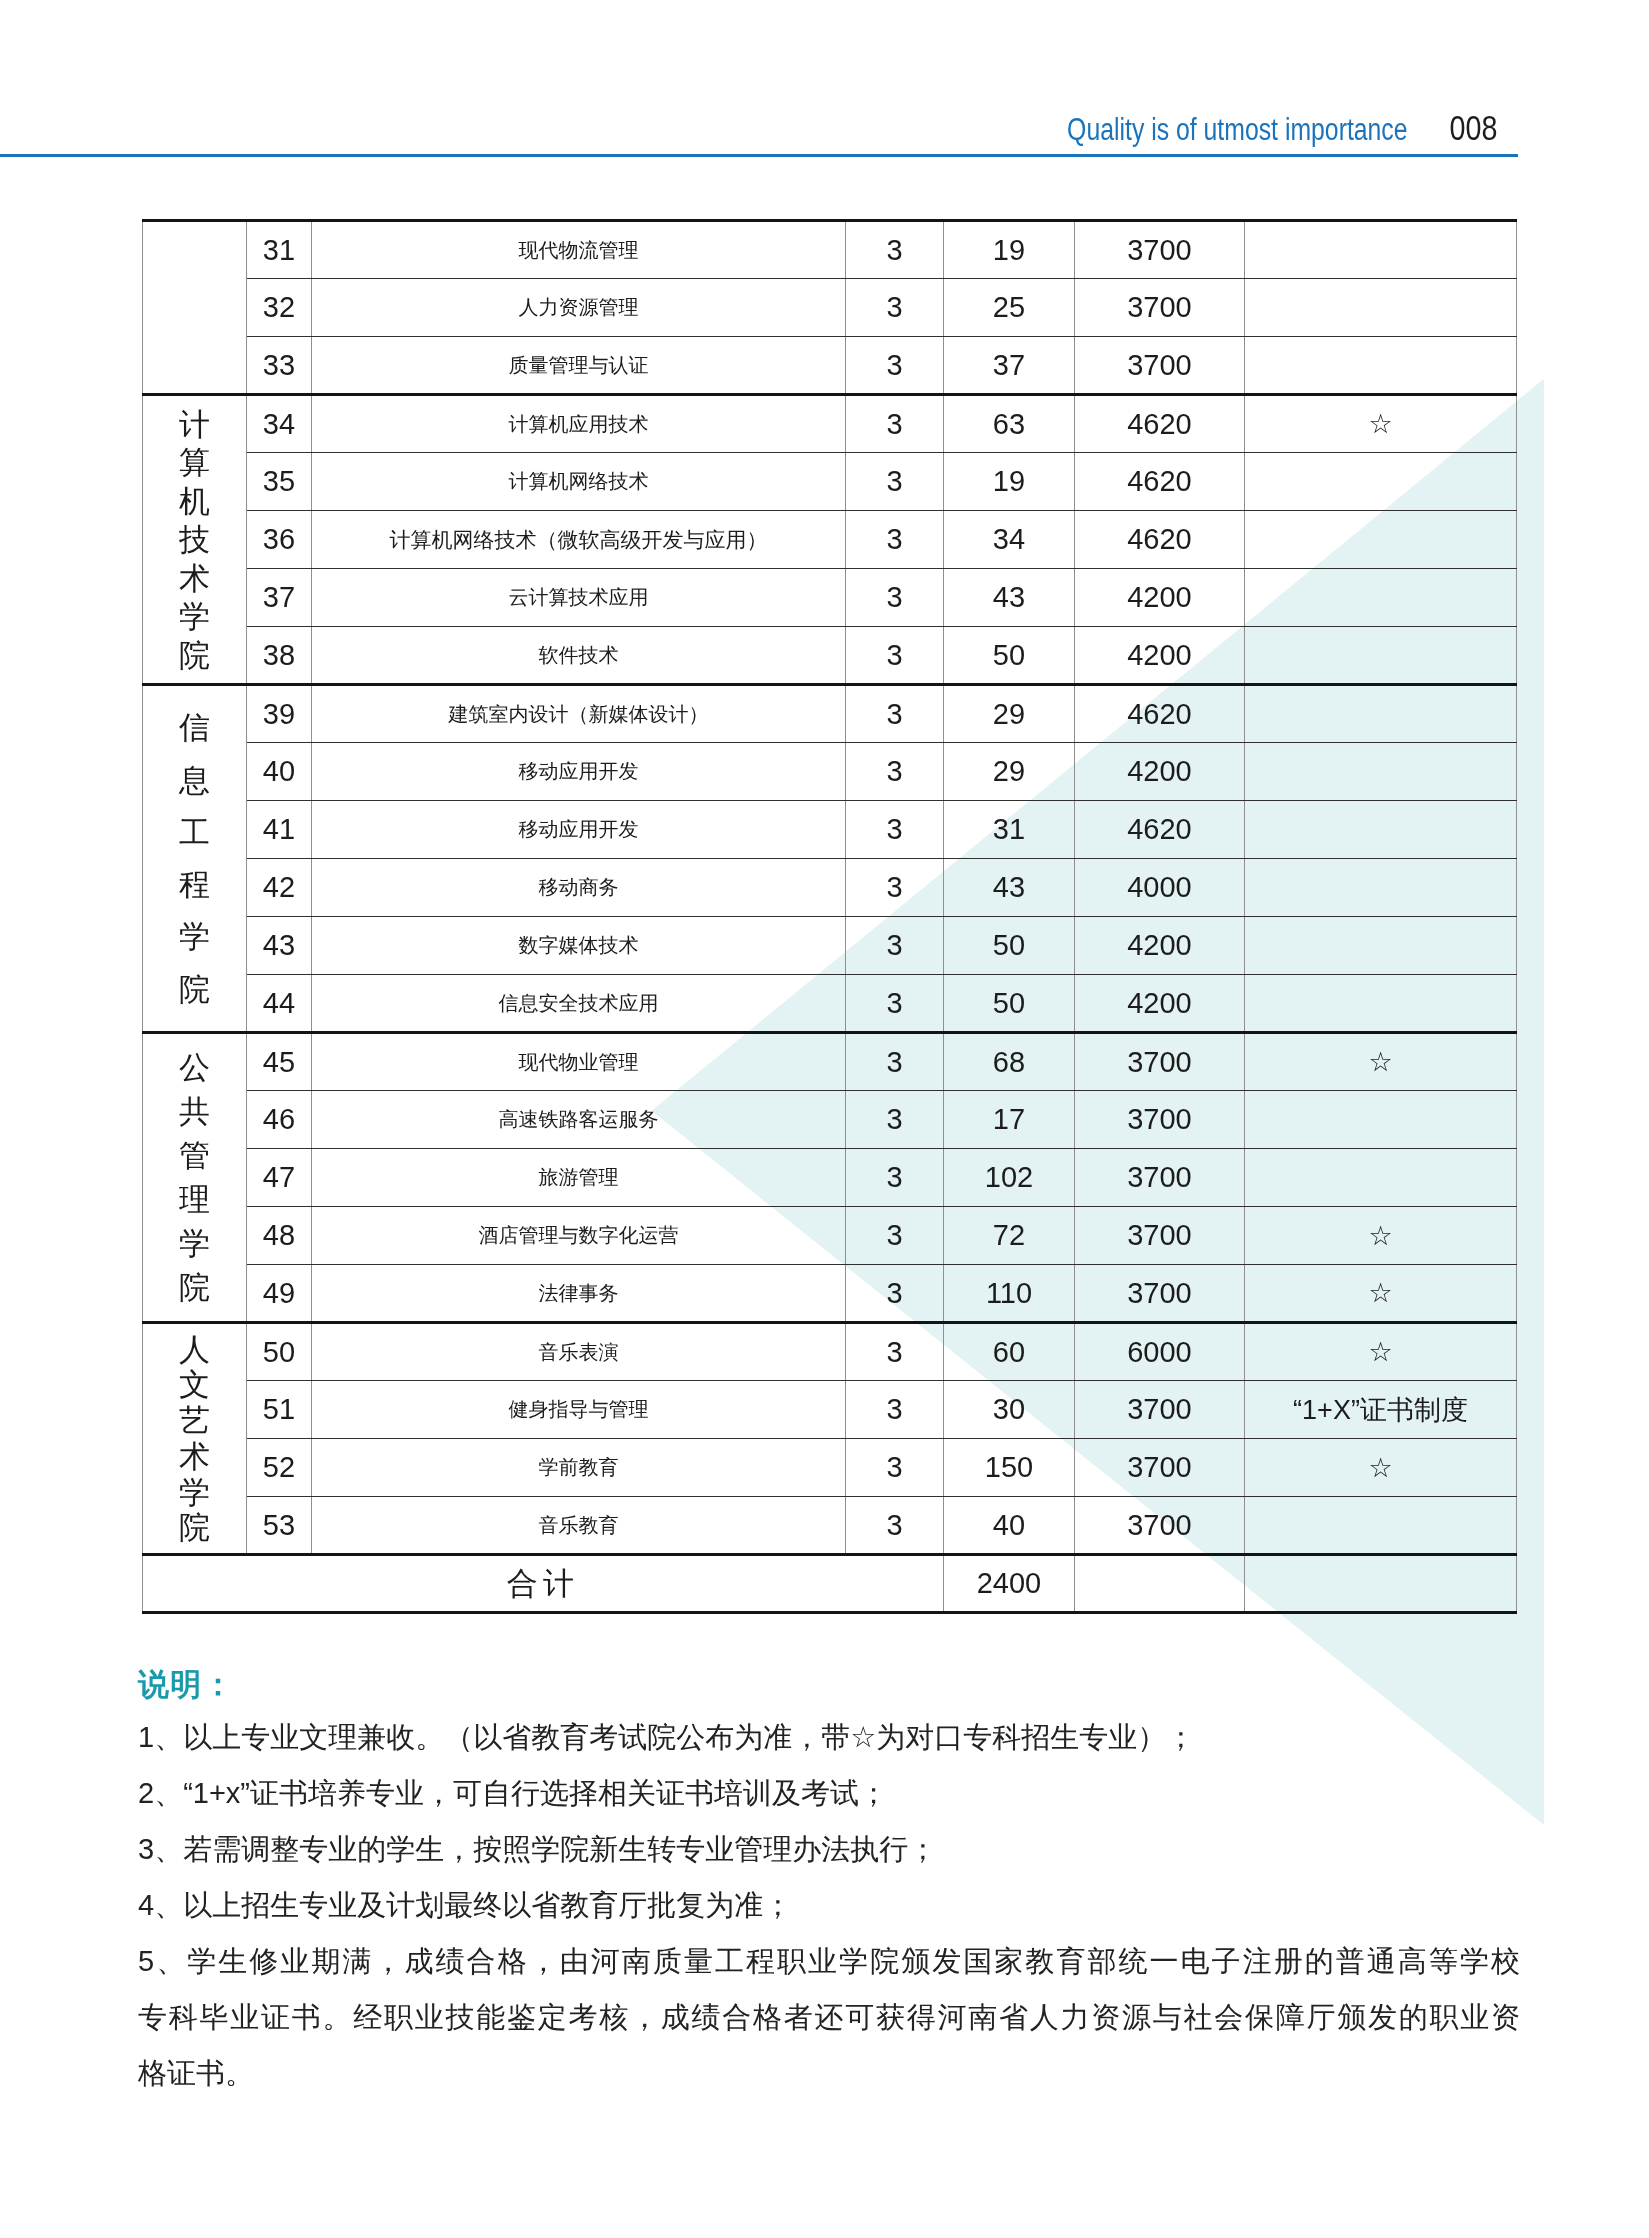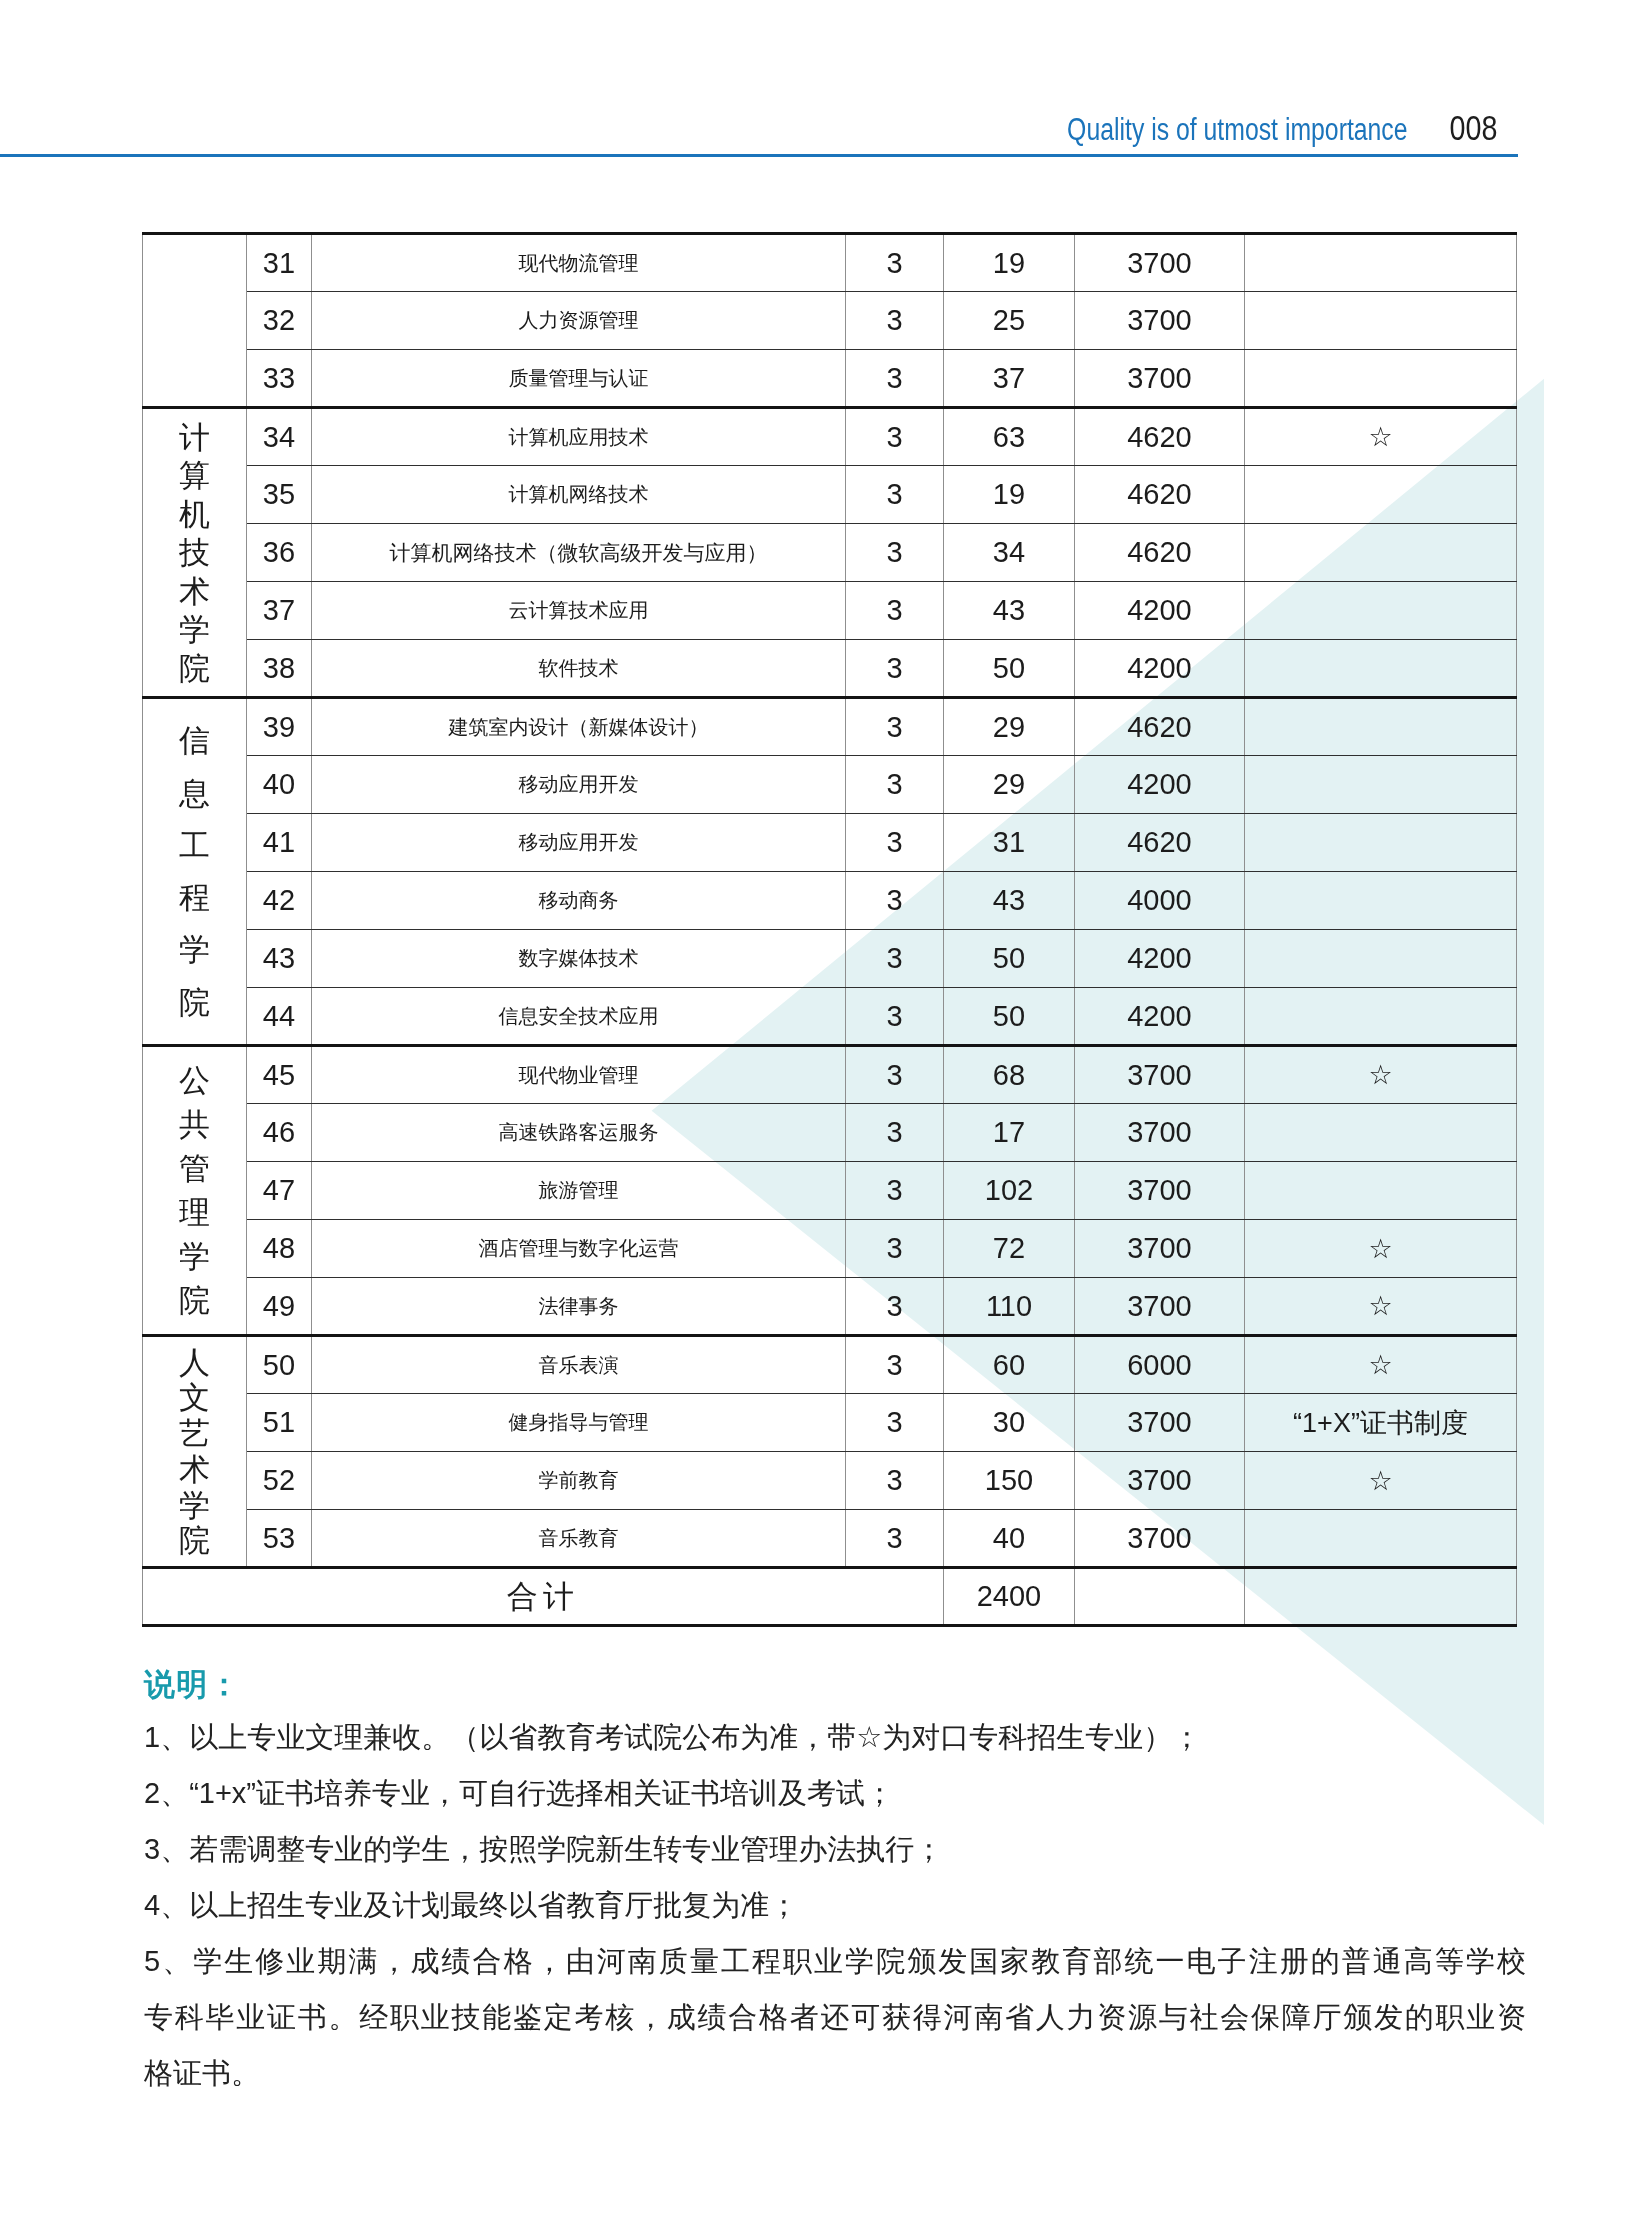--- a/index.html
+++ b/index.html
@@ -28,21 +28,21 @@
     position:absolute;top:108px;right:47px;z-index:2;
     font-size:35px;color:#1e1e1e;white-space:nowrap;
     transform:scaleX(.82);transform-origin:right center;
   }
   .header-rule{
     position:absolute;top:154px;left:0;width:1518px;height:3.3px;
     background:var(--header-blue);z-index:2;
   }
   
   .plan-table{
-    position:absolute;left:142px;top:232px;width:1375px;z-index:1;
+    position:absolute;left:142px;top:219px;width:1375px;z-index:1;
     border-collapse:collapse;table-layout:fixed;background:transparent;
   }
   .plan-table tr{height:58px;}
   .plan-table td{
     padding:0;text-align:center;vertical-align:middle;
     font-size:29px;color:var(--ink);background:transparent;
     border-left:1.3px solid var(--line-vert);
     border-right:1.3px solid var(--line-vert);
     border-top:1.3px solid var(--line-thin);
     border-bottom:1.3px solid var(--line-thin);
@@ -56,21 +56,21 @@
     display:flex;flex-direction:column;justify-content:space-evenly;
     align-items:center;width:100%;
   }
   .college-stack div{line-height:1;}
   .plan-table td.cell-major{font-size:20px;}
   .plan-table td.cell-major.long{font-size:21px;}
   .plan-table td.cell-note{font-size:27px;}
   .plan-table td.total-label{font-size:31px;letter-spacing:5.3px;}
   
   .notes{
-    position:absolute;left:144px;top:1660px;width:1382px;z-index:1;
+    position:absolute;left:138px;top:1660px;width:1382px;z-index:1;
     font-size:29px;color:#222222;
   }
   .note-heading{
     font-size:31px;font-weight:bold;color:var(--note-teal);
     line-height:49px;letter-spacing:1.3px;
   }
   .note-line{line-height:56px;white-space:nowrap;}
   .note-line.fill{
     white-space:normal;text-align:justify;text-align-last:justify;
     text-justify:inter-character;

